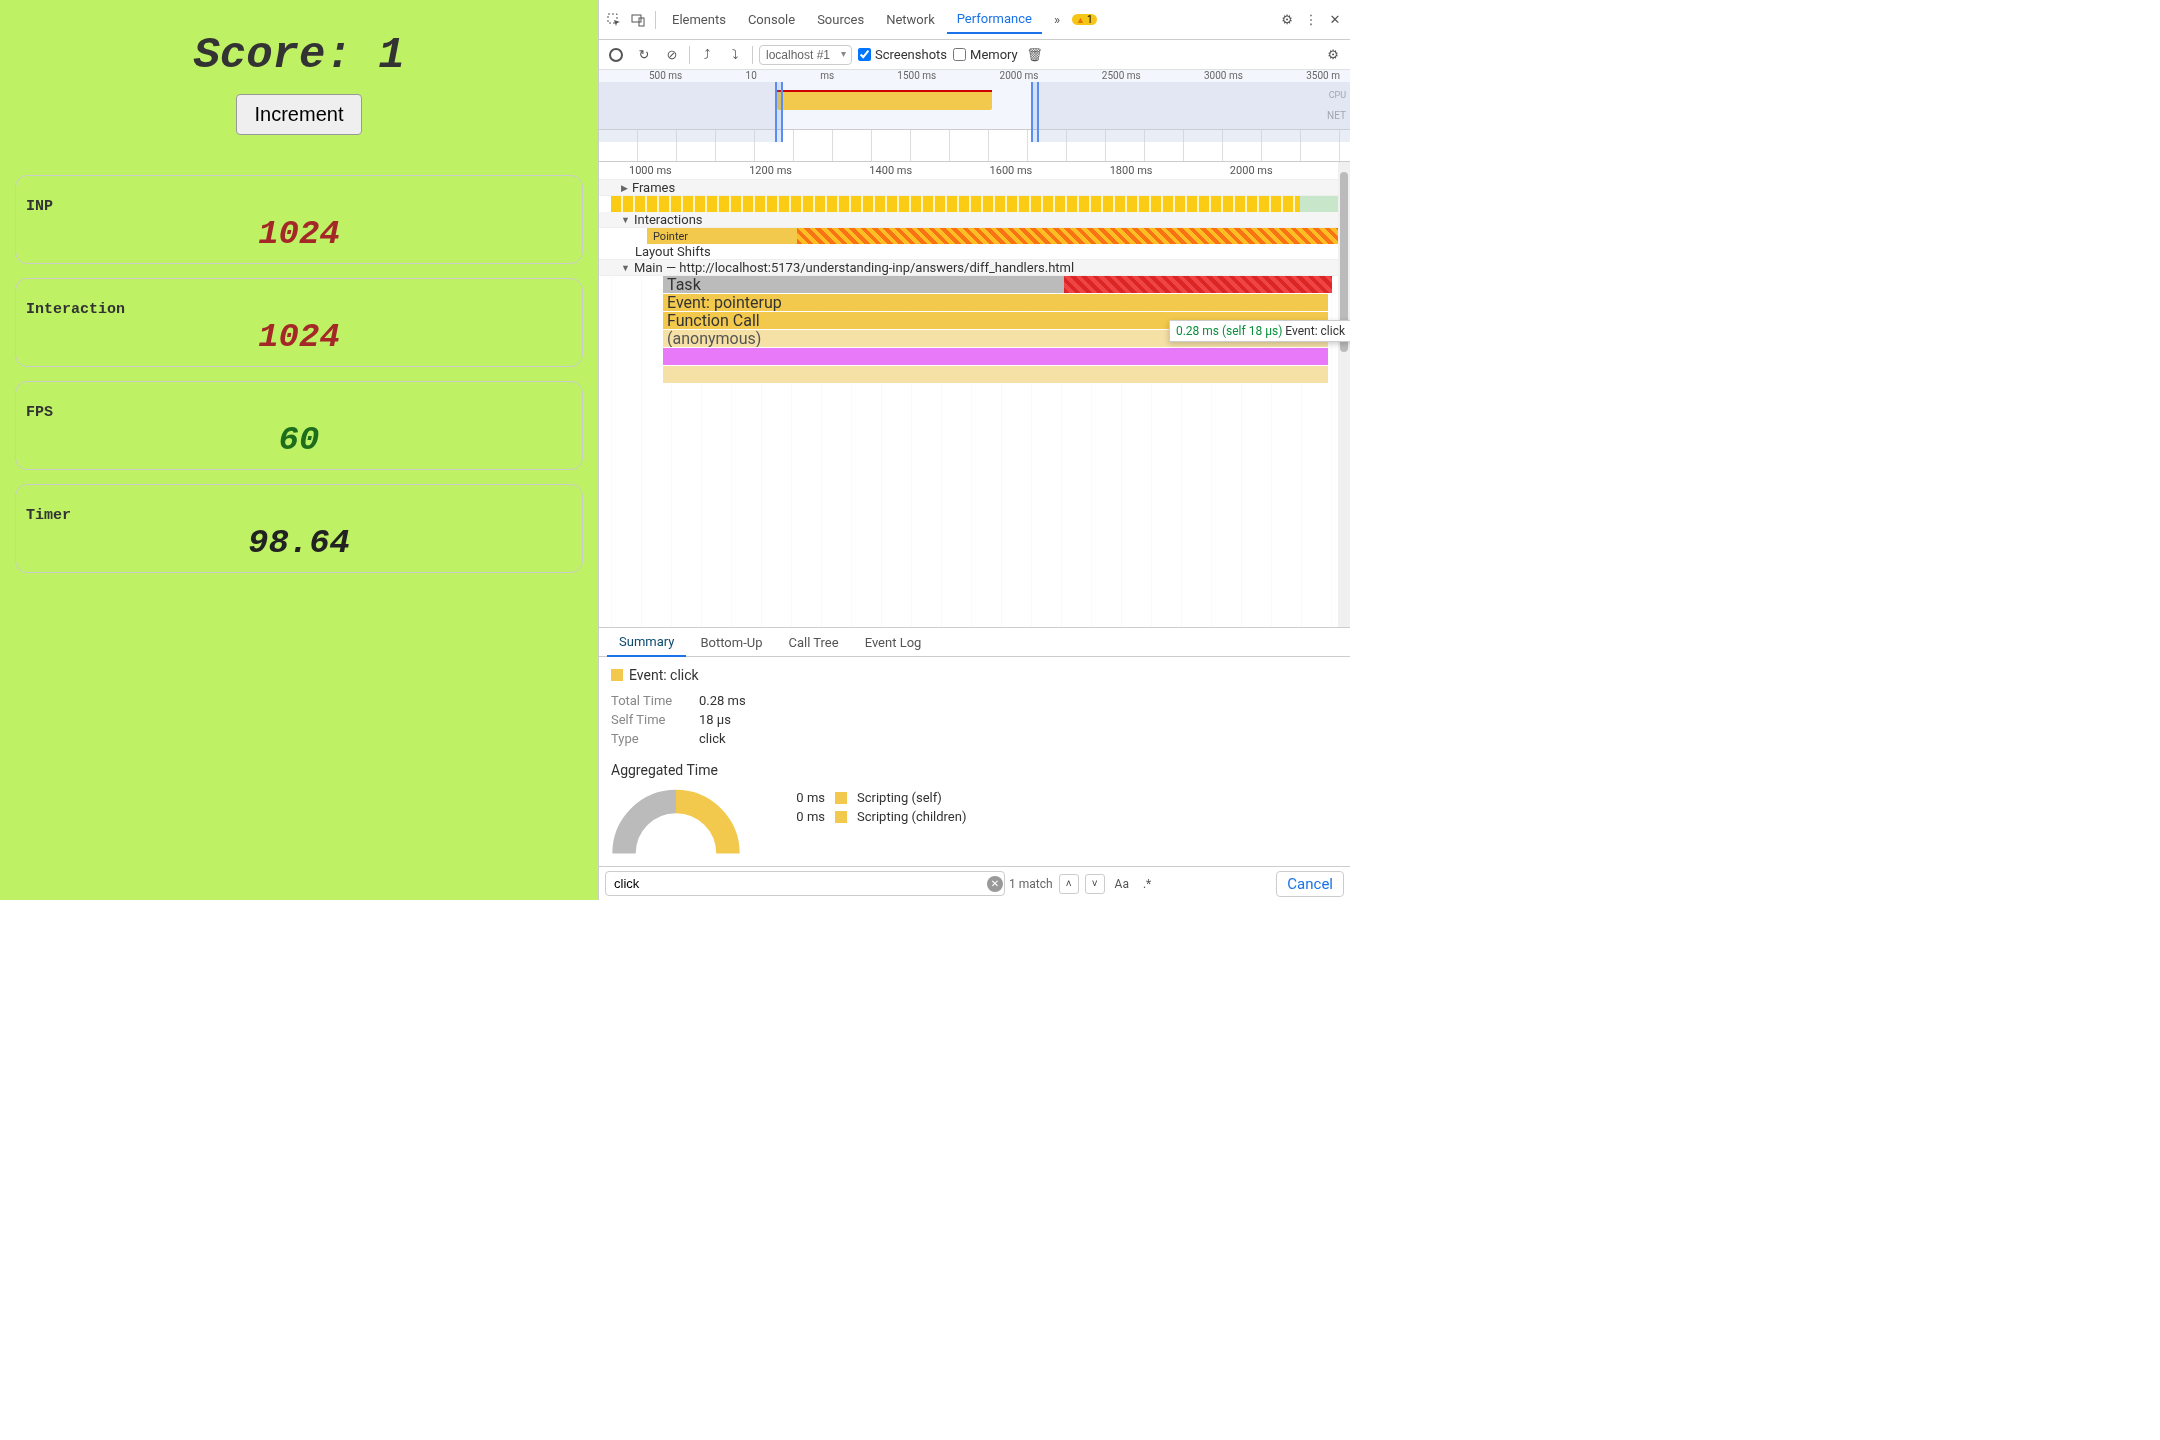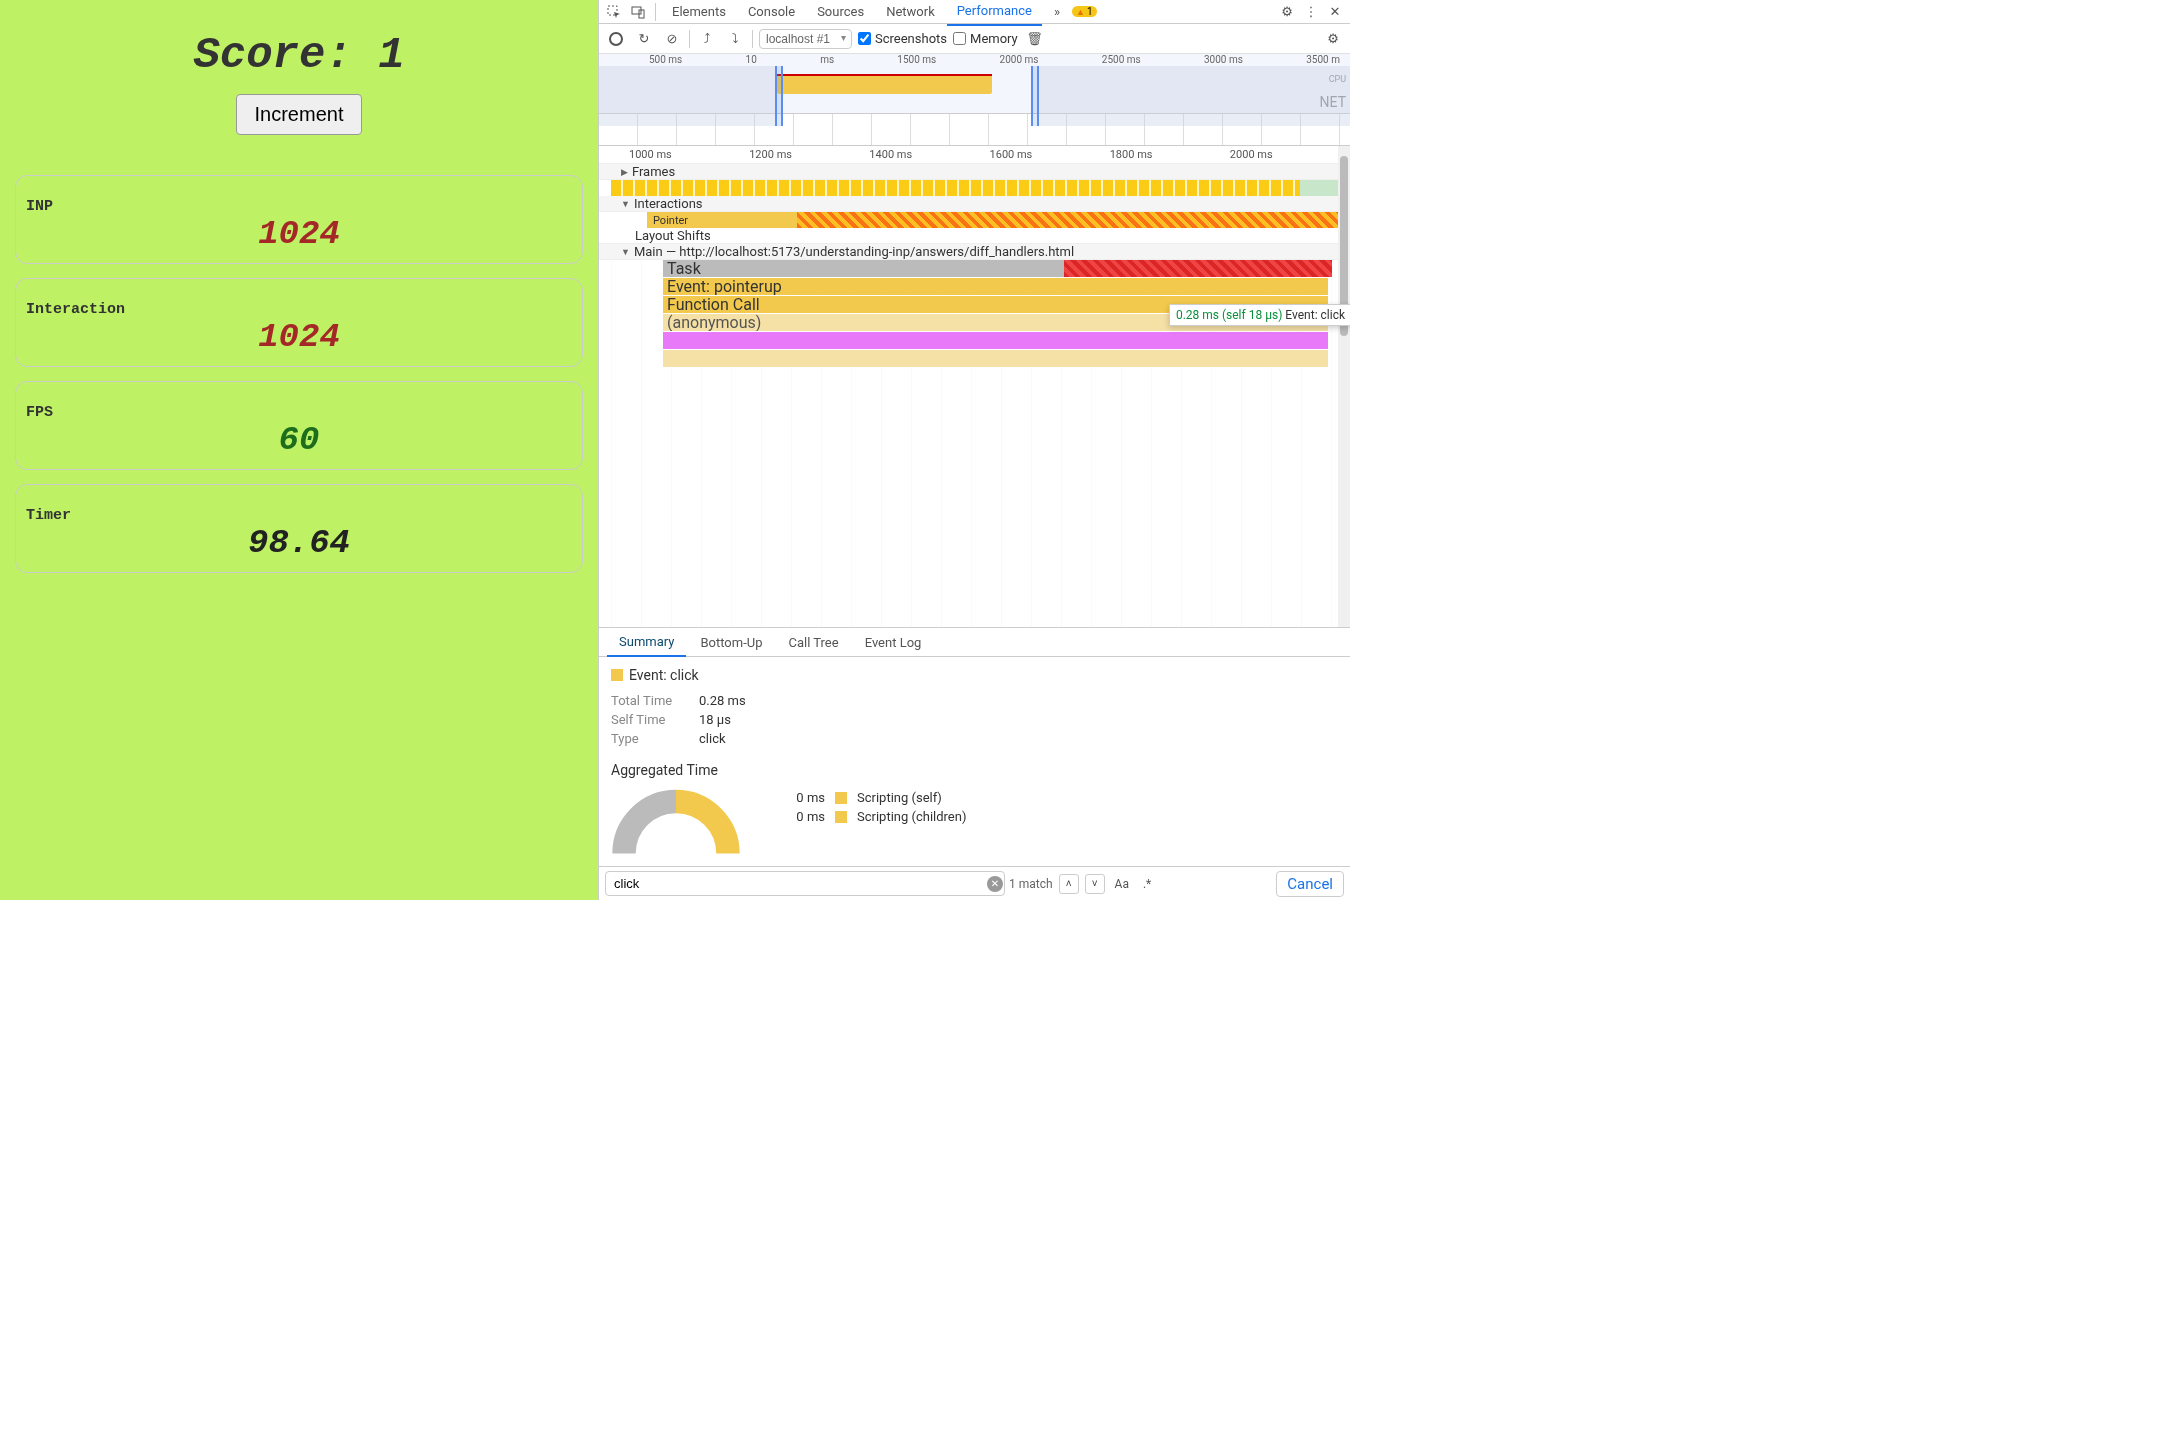--- a/index.html
+++ b/index.html
@@ -11,21 +11,21 @@
 .score-title { font-family: "Courier New", monospace; font-weight: 700; font-style: italic; font-size: 44px; text-align: center; margin: 10px 0 14px; }
 .increment-btn { display: block; margin: 0 auto 40px; font-size: 20px; padding: 8px 18px; background: #efefef; border: 1px solid #999; border-radius: 4px; cursor: pointer; }
 .metric-card { border: 1px solid #ccc; border-radius: 12px; padding: 22px 10px 10px; margin: 0 0 14px; }
 .metric-label { font-family: "Courier New", monospace; font-weight: 700; font-size: 15px; }
 .metric-value { font-family: "Courier New", monospace; font-weight: 700; font-style: italic; font-size: 34px; text-align: center; }
 .metric-value.bad { color: #a52828; }
 .metric-value.good { color: #1d6d1d; }
 .metric-value.neutral { color: #222; }
 
 
-.dt-tabs { display: flex; align-items: center; border-bottom: 1px solid #ccc; height: 24px; padding: 0 4px; gap: 2px; }
+.dt-tabs { display: flex; align-items: center; border-bottom: 1px solid #ccc; height: 40px; padding: 0 4px; gap: 2px; }
 .dt-tabs .icon-btn { width: 22px; height: 22px; display: flex; align-items: center; justify-content: center; color: #555; border-radius: 3px; }
 .dt-tabs .sep { width: 1px; height: 18px; background: #ccc; margin: 0 4px; }
 .dt-tab { padding: 0 10px; height: 28px; display: flex; align-items: center; color: #555; font-size: 13px; cursor: pointer; }
 .dt-tab.active { color: #1a73e8; border-bottom: 2px solid #1a73e8; }
 .dt-tabs .warn { background: #f5c518; color: #000; font-size: 10px; padding: 0 4px; border-radius: 6px; display: flex; align-items: center; gap: 2px; }
 .dt-tabs .warn::before { content: "▲"; color: #e37400; font-size: 9px; }
 
 
 .dt-toolbar { display: flex; align-items: center; height: 30px; border-bottom: 1px solid #e0e0e0; padding: 0 6px; gap: 6px; }
 .dt-toolbar .icon-btn { width: 22px; height: 22px; display: flex; align-items: center; justify-content: center; color: #555; border-radius: 3px; }
@@ -34,21 +34,21 @@
 .dt-toolbar .select-wrap { position: relative; }
 .dt-toolbar .select-wrap::after { content: "▾"; position: absolute; right: 6px; top: 3px; color: #888; font-size: 10px; }
 .dt-toolbar label { display: flex; align-items: center; gap: 4px; font-size: 13px; color: #333; }
 
 
 .overview { height: 60px; background: #f3f6fc; position: relative; border-bottom: 1px solid #ccc; }
 .overview-ruler { display: flex; justify-content: space-between; font-size: 10px; color: #666; padding: 0 10px 0 50px; height: 12px; }
 .overview-body { position: relative; height: 48px; }
 .overview-cpu { position: absolute; left: 178px; width: 215px; top: 8px; height: 20px; background: #f2c94c; border-top: 2px solid #cc0000; border-radius: 0 0 2px 2px; }
 .overview-label-cpu { position: absolute; right: 4px; top: 8px; font-size: 9px; color: #888; }
-.overview-label-net { position: absolute; right: 4px; top: 28px; font-size: 14px; color: #888; }
+.overview-label-net { position: absolute; right: 4px; top: 28px; font-size: 10px; color: #888; }
 .overview-handle { position: absolute; top: 0; height: 60px; width: 8px; border-left: 2px solid #5a8dee; border-right: 2px solid #5a8dee; background: rgba(90,141,238,0.2); cursor: ew-resize; }
 .overview-handle.left { left: 176px; }
 .overview-handle.right { left: 432px; }
 .overview-mask { position: absolute; top: 0; height: 60px; background: rgba(200,210,230,0.4); }
 .overview-thumbs { height: 32px; background: repeating-linear-gradient(90deg,#fff,#fff 38px,#ddd 38px,#ddd 39px); border-bottom: 1px solid #ccc; }
 
 
 .flame-area { flex: 1; display: flex; flex-direction: column; position: relative; overflow: hidden; }
 .flame-ruler { display: flex; font-size: 11px; color: #555; height: 18px; align-items: center; padding-left: 30px; border-bottom: 1px solid #eee; }
 .flame-ruler span { flex: 1; }

